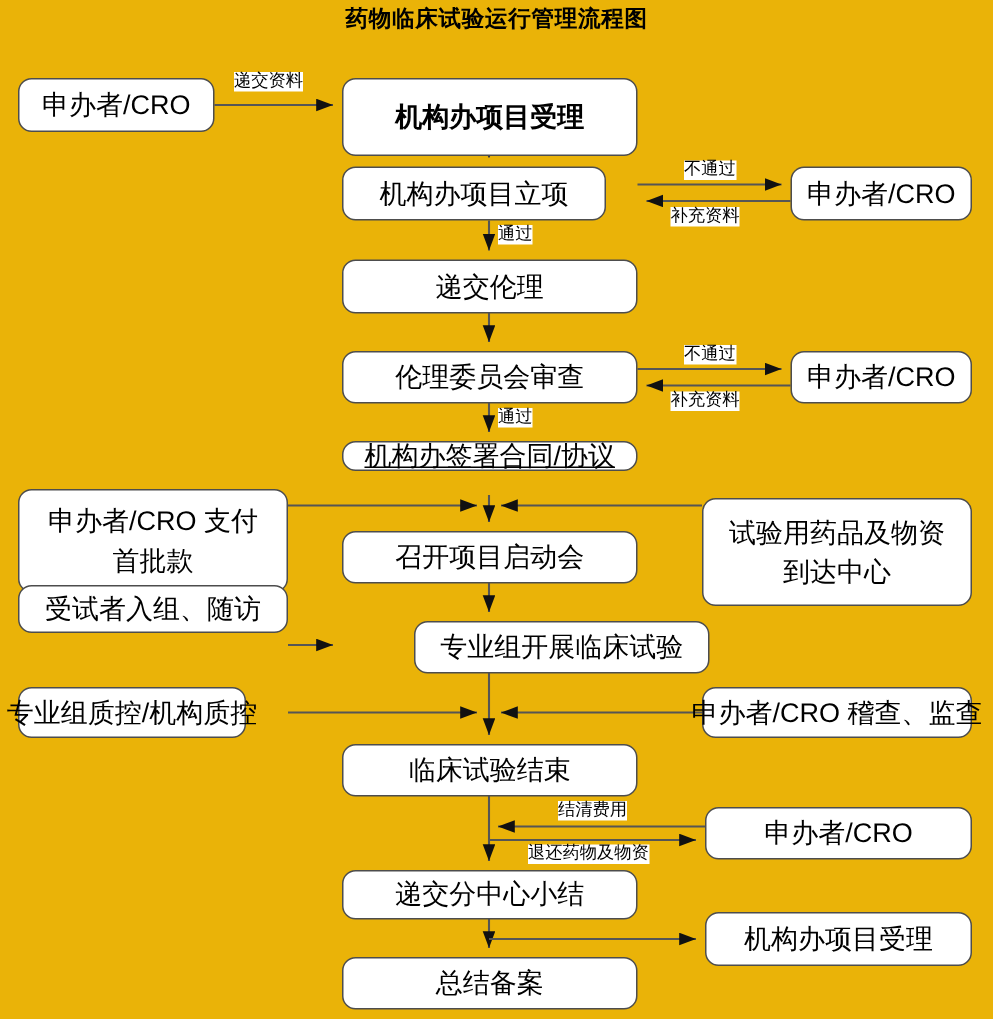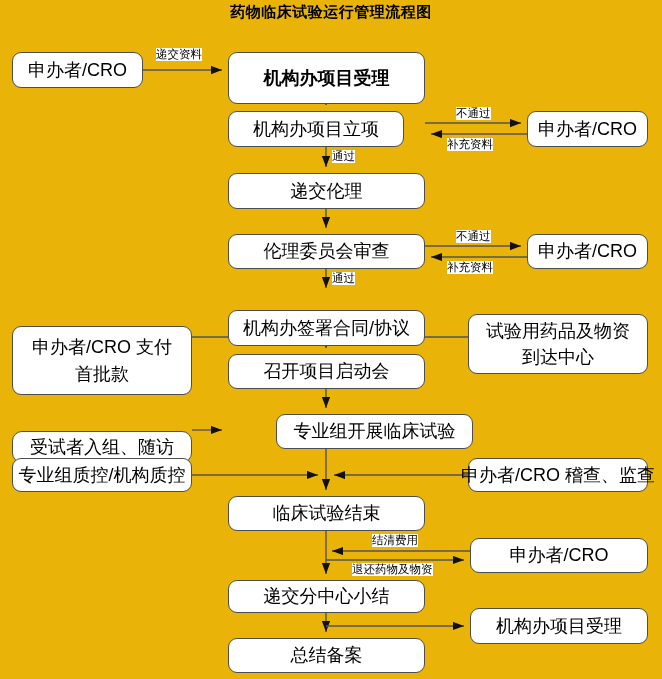--- a/index.html
+++ b/index.html
@@ -150,44 +150,44 @@
   <div class="node" style="left:228px; top:234px; width:197px; height:35px;">
     <span class="ln">伦理委员会审查</span>
   </div>
   <div class="edge-label" style="left:456px; top:230px;">不通过</div>
   <div class="edge-label" style="left:447px; top:261px;">补充资料</div>
   <div class="node" style="left:527px; top:234px; width:121px; height:35px;">
     <span class="ln">申办者/CRO</span>
   </div>
   <div class="edge-label" style="left:332px; top:272px;">通过</div>
 
-  <div class="node" style="left:228px; top:310px; width:197px; height:36px;">
+  <div class="node" style="left:228px; top:294px; width:197px; height:20px;text-decoration:underline;">
     <span class="ln">机构办签署合同/协议</span>
   </div>
 
   <div class="node" style="left:12px; top:326px; width:180px; height:69px;">
     <span class="ln">申办者/CRO 支付</span>
     <span class="ln">首批款</span>
   </div>
   <div class="node" style="left:228px; top:354px; width:197px; height:35px;">
     <span class="ln">召开项目启动会</span>
   </div>
-  <div class="node" style="left:468px; top:314px; width:180px; height:60px;">
+  <div class="node" style="left:468px; top:332px; width:180px; height:72px;">
     <span class="ln">试验用药品及物资</span>
     <span class="ln">到达中心</span>
   </div>
 
-  <div class="node" style="left:12px; top:431px; width:180px; height:32px;border-radius:10px;">
+  <div class="node" style="left:12px; top:390px; width:180px; height:32px;">
     <span class="ln">受试者入组、随访</span>
   </div>
   <div class="node" style="left:228px; top:414px; width:197px; height:35px;margin-left:48px;">
     <span class="ln">专业组开展临床试验</span>
   </div>
 
-  <div class="node" style="left:12px; top:458px; width:180px; height:34px;">
+  <div class="node" style="left:12px; top:458px; width:152px; height:34px;">
     <span class="ln">专业组质控/机构质控</span>
   </div>
   <div class="node" style="left:468px; top:458px; width:180px; height:34px;">
     <span class="ln">申办者/CRO 稽查、监查</span>
   </div>
 
   <div class="node" style="left:228px; top:496px; width:197px; height:35px;">
     <span class="ln">临床试验结束</span>
   </div>
 

